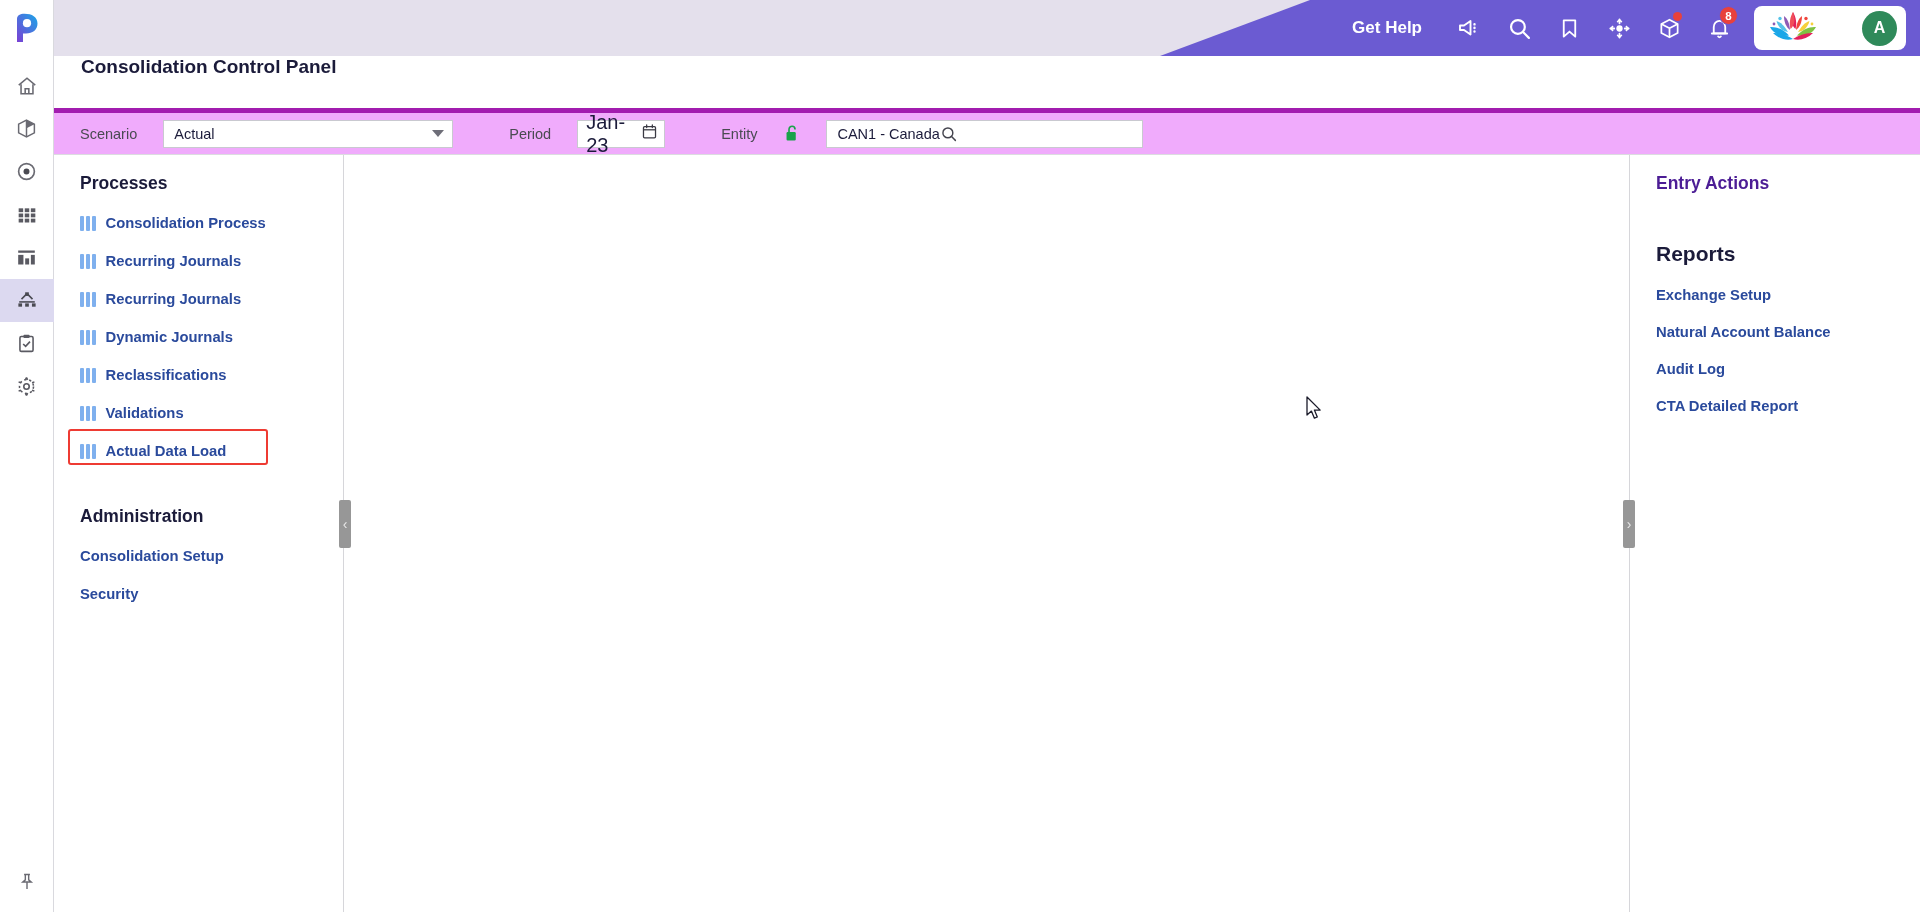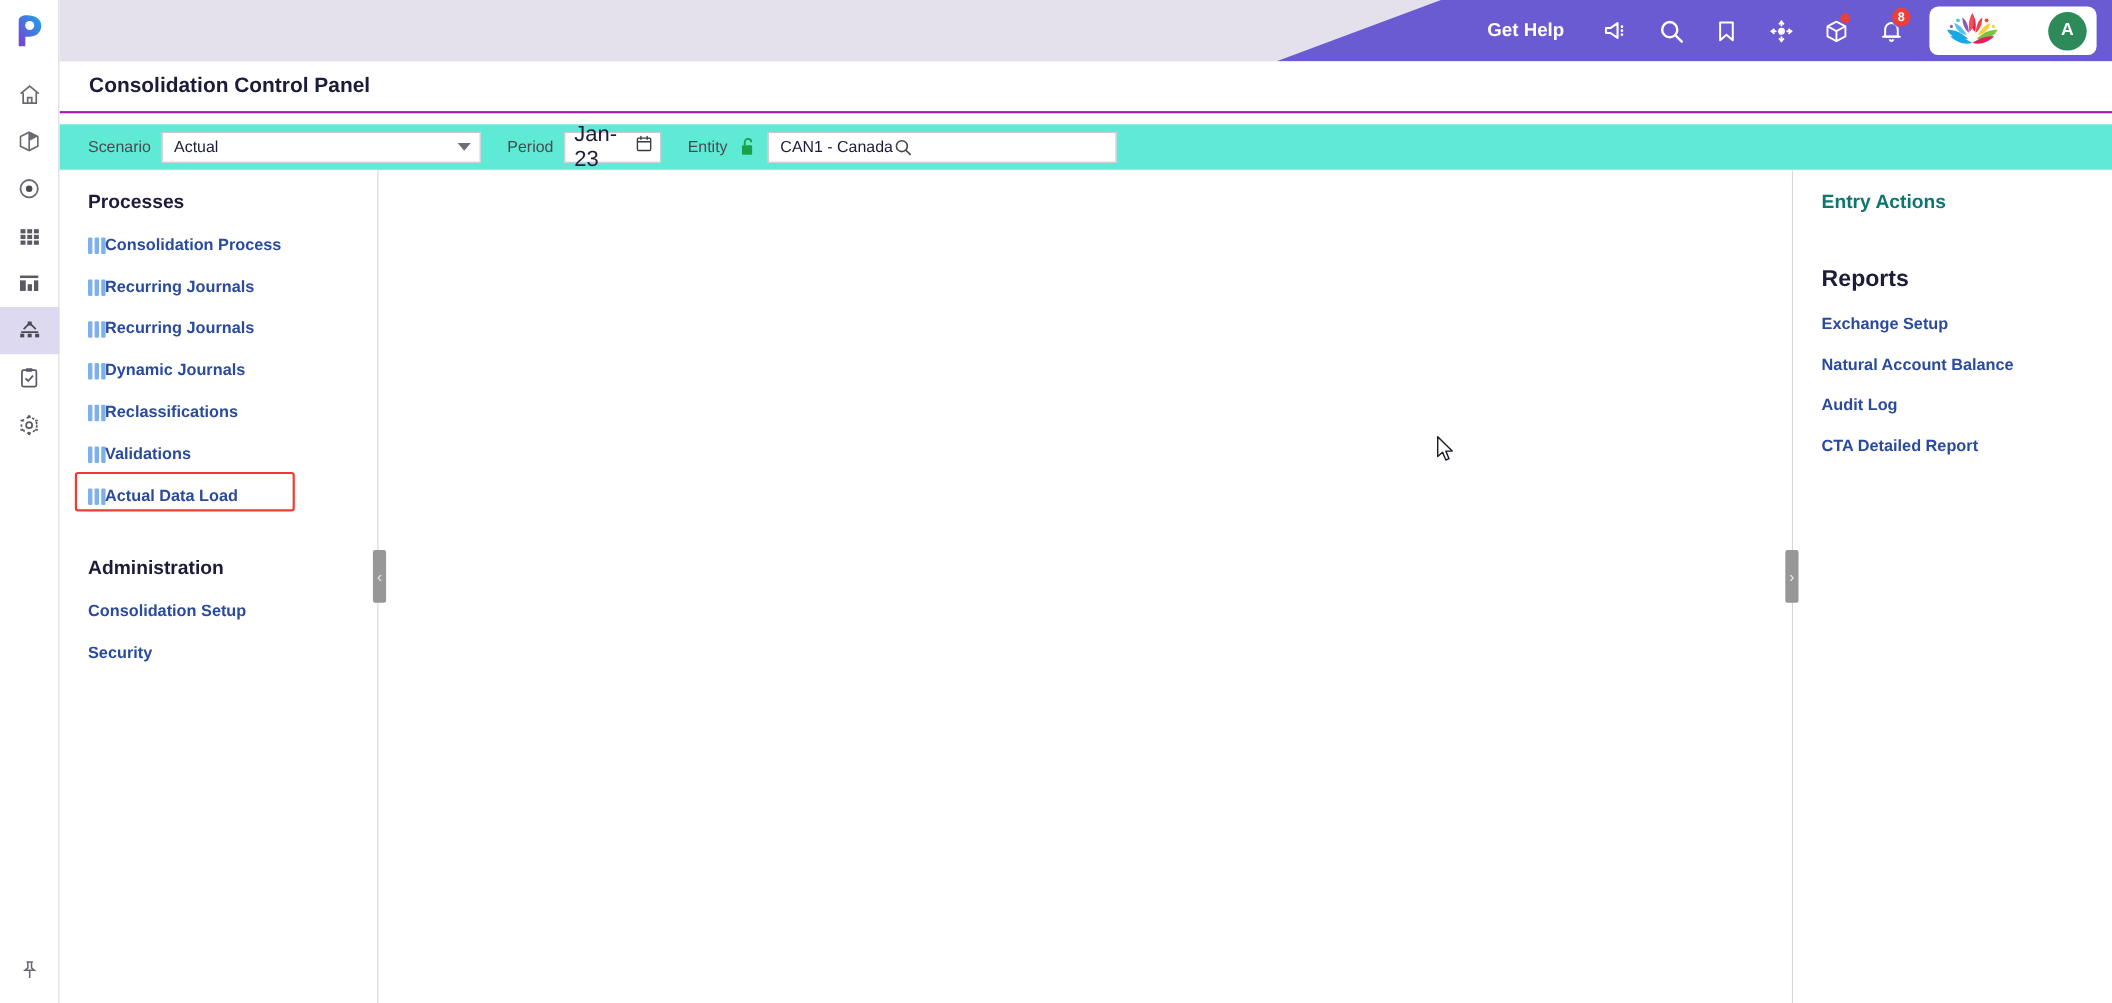--- a/index.html
+++ b/index.html
@@ -70,31 +70,31 @@
     padding: 0 9px 0 8px; margin-left: 10px; cursor: pointer;
   }
   .avatar {
     width: 35px; height: 35px; border-radius: 50%; background: #2f8a5a;
     color: #fff; font-size: 16px; font-weight: bold;
     display: flex; align-items: center; justify-content: center;
   }
 
   
   .page-title-bar {
-    position: absolute; left: 54px; top: 56px; right: 0; height: 47px;
-    background: #ffffff; border-bottom: 2px solid #a21caf;
-    display: flex; align-items: center; padding-left: 27px;
+    position: absolute; left: 54px; top: 56px; right: 0; height: 58px;
+    background: #ffffff; border-bottom: 6px solid #a21caf;
+    display: flex; align-items: flex-start; padding-left: 27px;
   }
   .page-title { font-size: 19px; font-weight: bold; color: #1b1b3a; }
 
   
   .filterbar {
     position: absolute; left: 54px; top: 113px; right: 0; height: 42px;
-    background: #5eead4; border-bottom: 1px solid #dcdce0;
-    display: flex; align-items: center; padding-left: 26px; gap: 0;
+    background: #f0abfc; border-bottom: 1px solid #dcdce0;
+    display: flex; align-items: center; padding-left: 26px; gap: 16px;
   }
   .f-label { font-size: 14.5px; color: #4a4a52; margin-right: 10px; white-space: nowrap; }
   .select-box {
     width: 290px; height: 28px; background: #fff; border: 1px solid #c9c9d0;
     display: flex; align-items: center; padding: 0 8px 0 10px;
     font-size: 14.5px; color: #1b1b3a; cursor: pointer; position: relative;
   }
   .select-box .val { flex: 1; }
   .caret { width: 0; height: 0; border-left: 6px solid transparent; border-right: 6px solid transparent; border-top: 7px solid #6e6e78; }
   .period-box {
@@ -115,42 +115,42 @@
   .left-panel {
     position: absolute; left: 0; top: 0; width: 290px; bottom: 0;
     background: #fff; border-right: 1px solid #d6d6da; overflow: hidden;
   }
   .panel-h {
     font-size: 17.5px; font-weight: bold; color: #1b1b3a;
     padding: 18px 0 0 26px;
   }
   .menu { padding-top: 10px; }
   .menu-item {
-    display: flex; align-items: center; 
+    display: flex; align-items: center; gap: 10px;
     height: 38px; padding-left: 26px; cursor: pointer; position: relative;
   }
   .menu-item .label { font-size: 14.8px; color: #2a4a9c; font-weight: bold; }
   .bars { display: flex; gap: 2.5px; align-items: center; }
   .bars i { display: block; width: 3.5px; height: 15px; background: #7fb0ee; border-radius: 1px; }
   .menu-item.plain { padding-left: 26px; }
   .menu-item.plain .label { font-weight: bold; }
   .highlight-box {
     position: absolute; left: 14px; top: -3px; width: 200px; height: 36px;
     border: 2.5px solid #ee3b33; border-radius: 3px; pointer-events: none;
   }
   .sec-gap { height: 18px; }
 
   .center-panel {
     position: absolute; left: 291px; right: 290px; top: 0; bottom: 0;
     background: #fff; border-right: 1px solid #d6d6da;
   }
   .right-panel {
     position: absolute; right: 0; top: 0; width: 290px; bottom: 0; background: #fff;
   }
-  .rp-h { font-size: 17.5px; font-weight: bold; color: #0f766e; padding: 18px 0 0 26px; }
+  .rp-h { font-size: 17.5px; font-weight: bold; color: #4c1d95; padding: 18px 0 0 26px; }
   .rp-sub { font-size: 21px; font-weight: bold; color: #1b1b3a; padding: 48px 0 0 26px; }
   .rp-link {
     font-size: 14.8px; color: #2a4a9c; font-weight: bold;
     padding: 0 0 0 26px; height: 37px; display: flex; align-items: center; cursor: pointer;
   }
   .rp-links { padding-top: 10px; }
 
   
   .handle {
     position: absolute; width: 12px; height: 48px; background: #979797;

